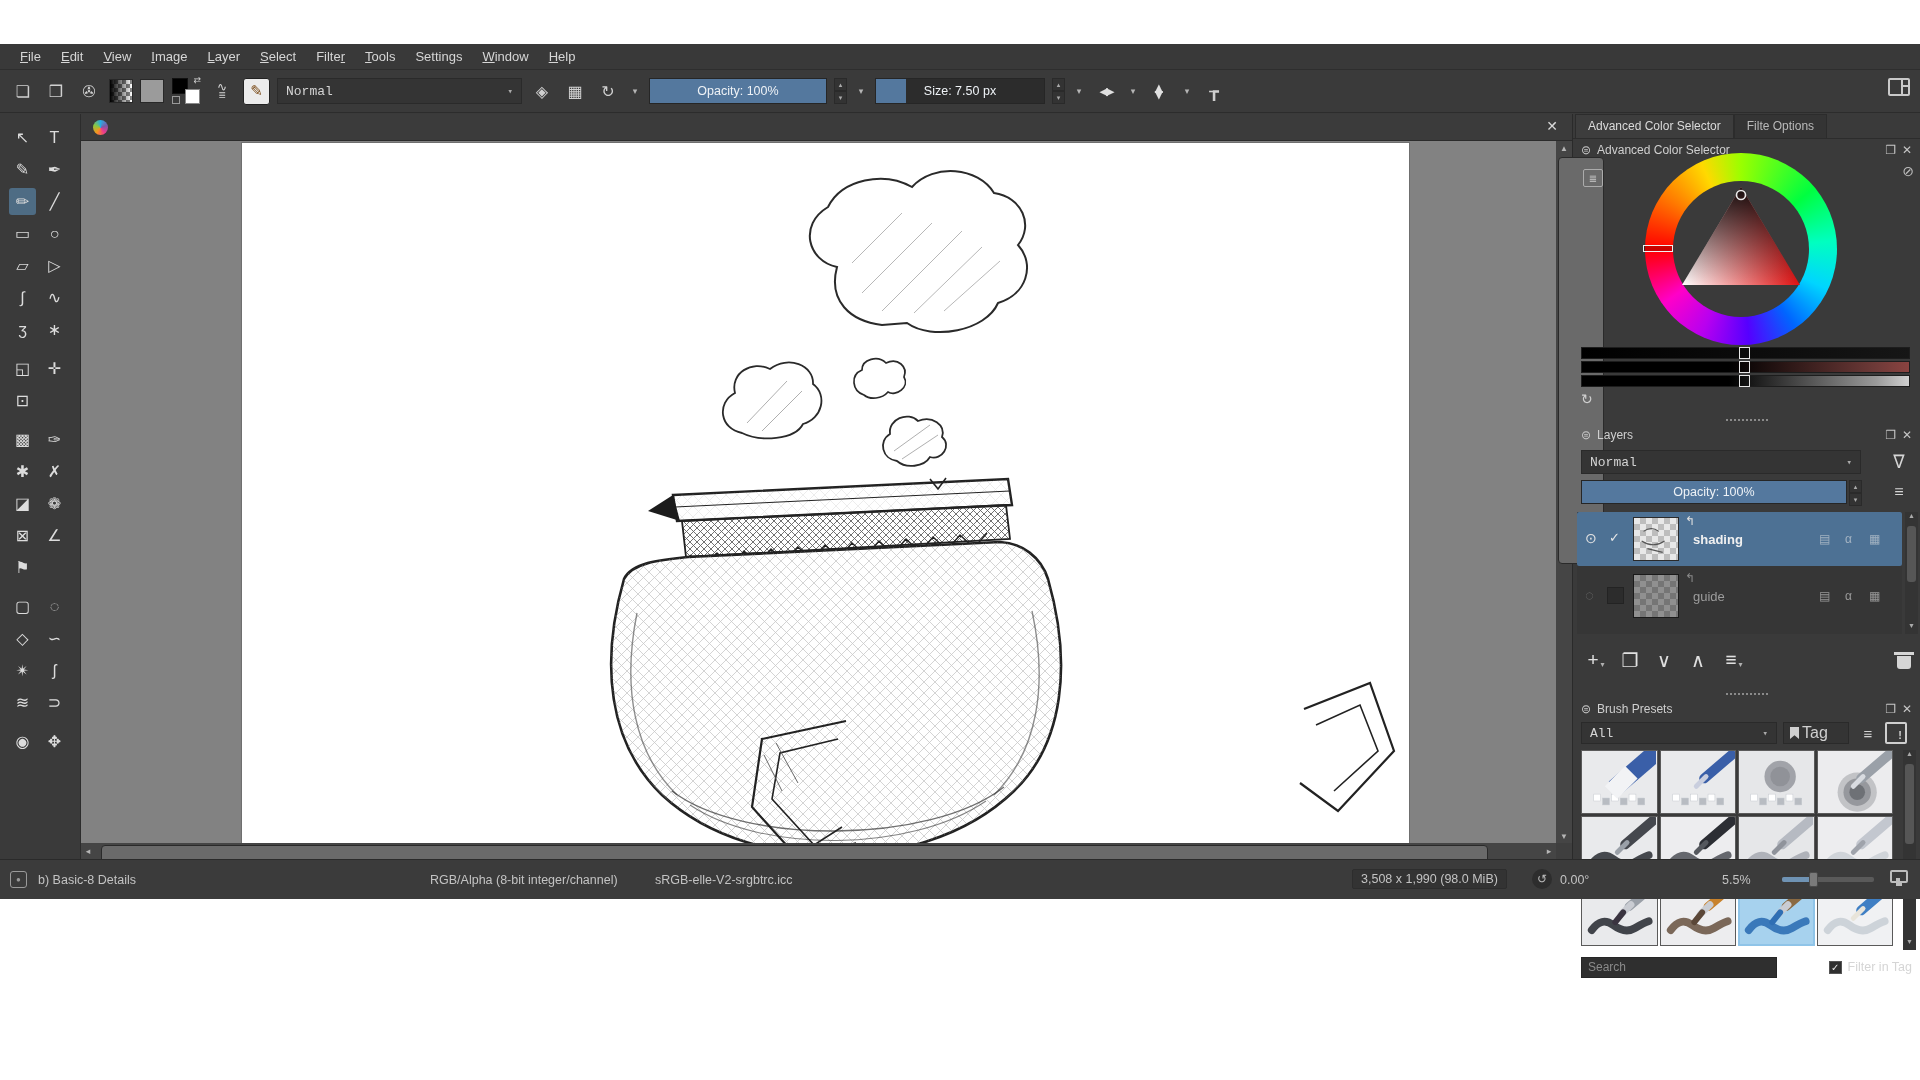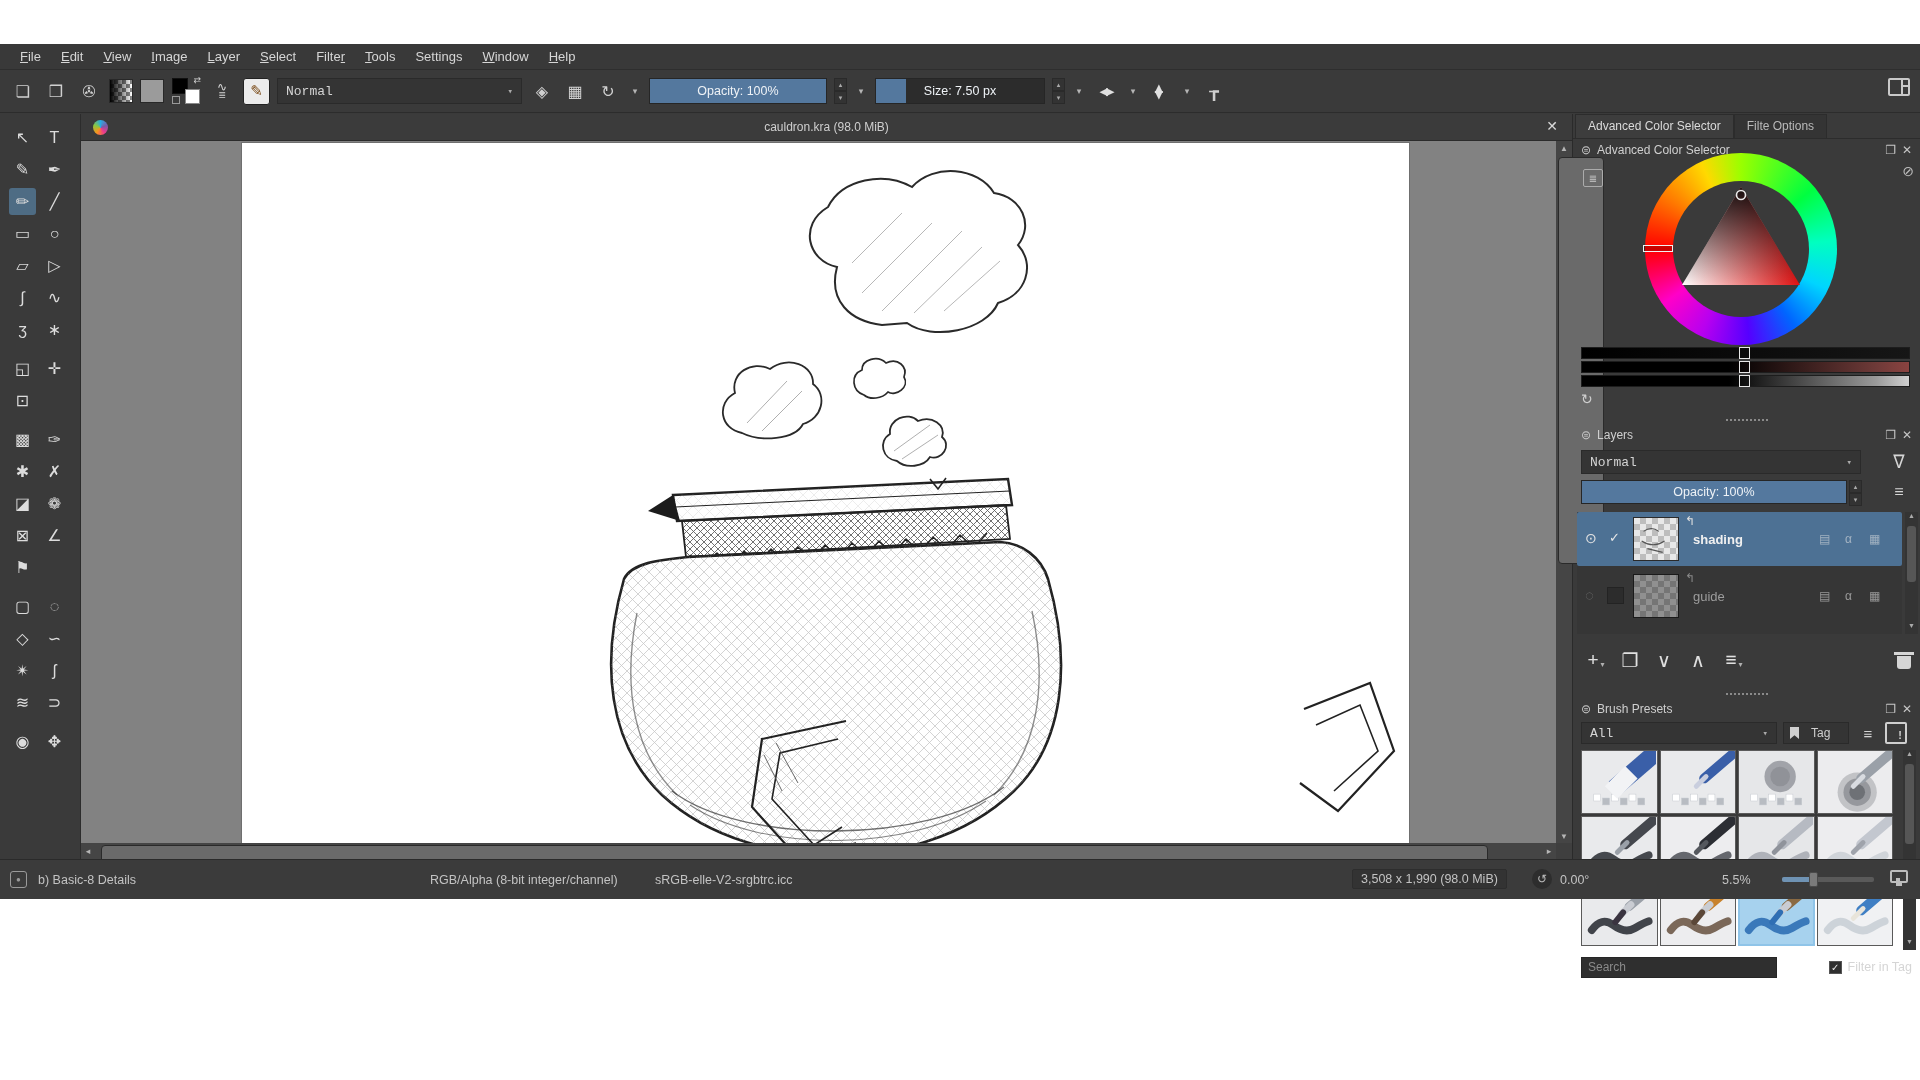--- a/index.html
+++ b/index.html
@@ -132,21 +132,21 @@
   .lb { display:flex; align-items:center; justify-content:center; height:30px; font-size:19px; }
   .lb.wide { width:34px; } .lb.n { width:30px; }
   .lb .mini-arrow { font-size:8px; color:#b0b0b0; margin-left:2px; margin-top:8px; }
   .trash { margin-left:auto; position:relative; width:16px; height:18px; }
   .trash .lid { position:absolute; left:-2px; right:-2px; top:1px; height:2.5px; background:#d5d5d5; }
   .trash .can { position:absolute; left:1px; right:1px; top:5px; bottom:0; background:#d5d5d5; border-radius:0 0 3px 3px; }
 
   
   .presets-dock { flex:1; position:relative; }
   .dd-all { position:absolute; left:8px; top:24px; width:196px; height:22px; }
-  .tag-btn { position:absolute; left:210px; top:24px; width:66px; height:22px; border:1px solid #2a2a2a; background:#343434; display:flex; align-items:center; gap:12px; padding:0 6px; font-size:12px; color:#cfcfcf; }
+  .tag-btn { position:absolute; left:210px; top:24px; width:66px; height:22px; border:1px solid #2a2a2a; background:#343434; display:flex; align-items:center; gap:3px; padding:0 6px; font-size:16px; color:#cfcfcf; }
   .bookmark { width:9px; height:12px; background:#cfcfcf; clip-path:polygon(0 0,100% 0,100% 100%,50% 68%,0 100%); }
   .ham-btn { position:absolute; left:282px; top:24px; width:26px; height:22px; display:flex; align-items:center; justify-content:center; color:#d5d5d5; font-size:15px; }
   .import-btn { position:absolute; left:312px; top:24px; width:22px; height:22px; border:2px solid #cfcfcf; border-radius:2px; color:#cfcfcf; font-size:11px; display:flex; align-items:flex-end; justify-content:flex-end; padding:1px 3px; font-weight:bold; }
   .tile-grid { position:absolute; left:8px; top:52px; width:312px; height:200px; display:grid; grid-template-columns:repeat(4,1fr); grid-auto-rows:64px; gap:2px; }
   .tile { position:relative; overflow:hidden; border:1px solid #5a5a5a; }
   .tile.selected { outline:2px solid #8fc4e8; outline-offset:-2px; }
   .tile svg { position:absolute; inset:0; }
   .preset-scroll { position:absolute; right:4px; top:52px; width:13px; height:200px; background:#343434; }
   .preset-scroll .arr { position:absolute; left:0; right:0; height:12px; text-align:center; font-size:7px; color:#aaa; }
   .preset-scroll .thm { position:absolute; left:2px; right:2px; top:14px; height:80px; background:#565656; border-radius:3px; }
@@ -324,21 +324,20 @@
         </div>
         <div class="tool-row gap">
           <span class="tool">◉</span>
           <span class="tool">✥</span>
         </div>
       </div>
 
     <div class="mdi">
       <div class="canvas-tabbar">
         <span class="krita-logo"></span>
-        <span class="canvas-title">cauldron.kra (98.0 MiB)</span>
         <span class="canvas-close">✕</span>
       </div>
       <div class="viewport">
         <div class="page">
           <svg viewBox="0 0 1167 825">
             <defs>
               <pattern id="xh" width="11" height="11" patternUnits="userSpaceOnUse">
                 <path d="M0,11 L11,0 M0,0 L11,11" stroke="#8a8a8a" stroke-width="0.8" opacity="0.55"></path>
               </pattern>
               <pattern id="xh2" width="7" height="7" patternUnits="userSpaceOnUse">

